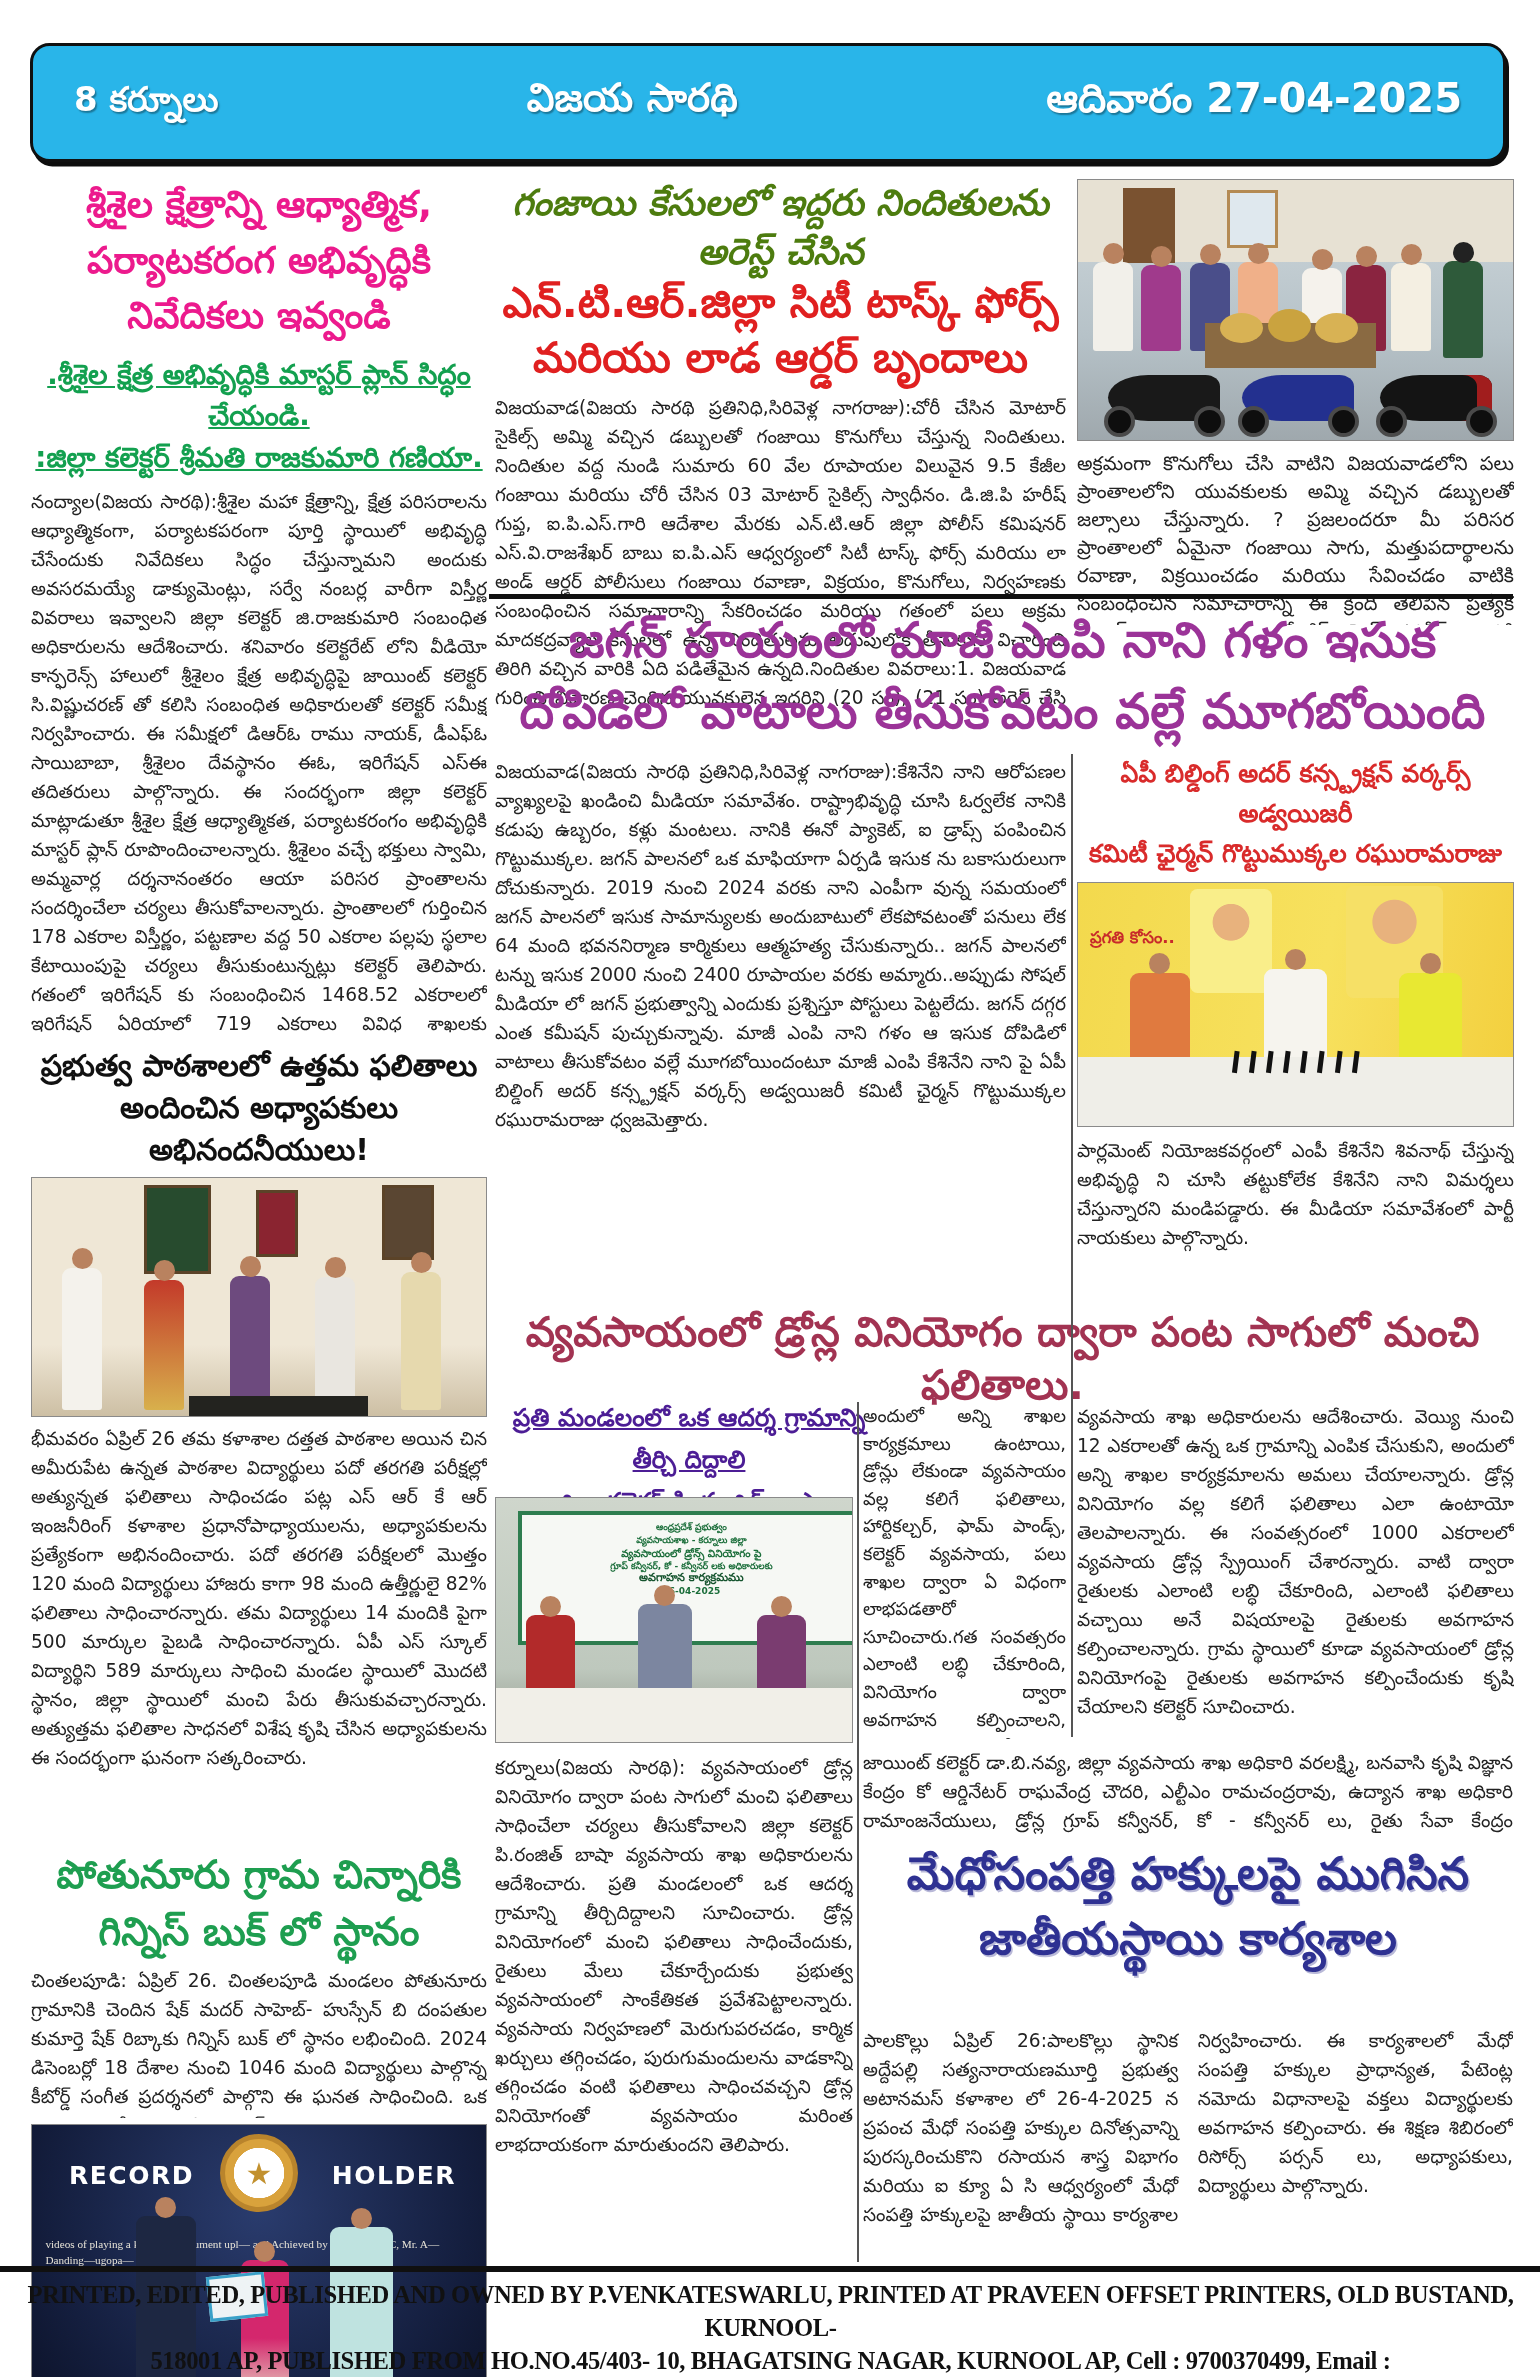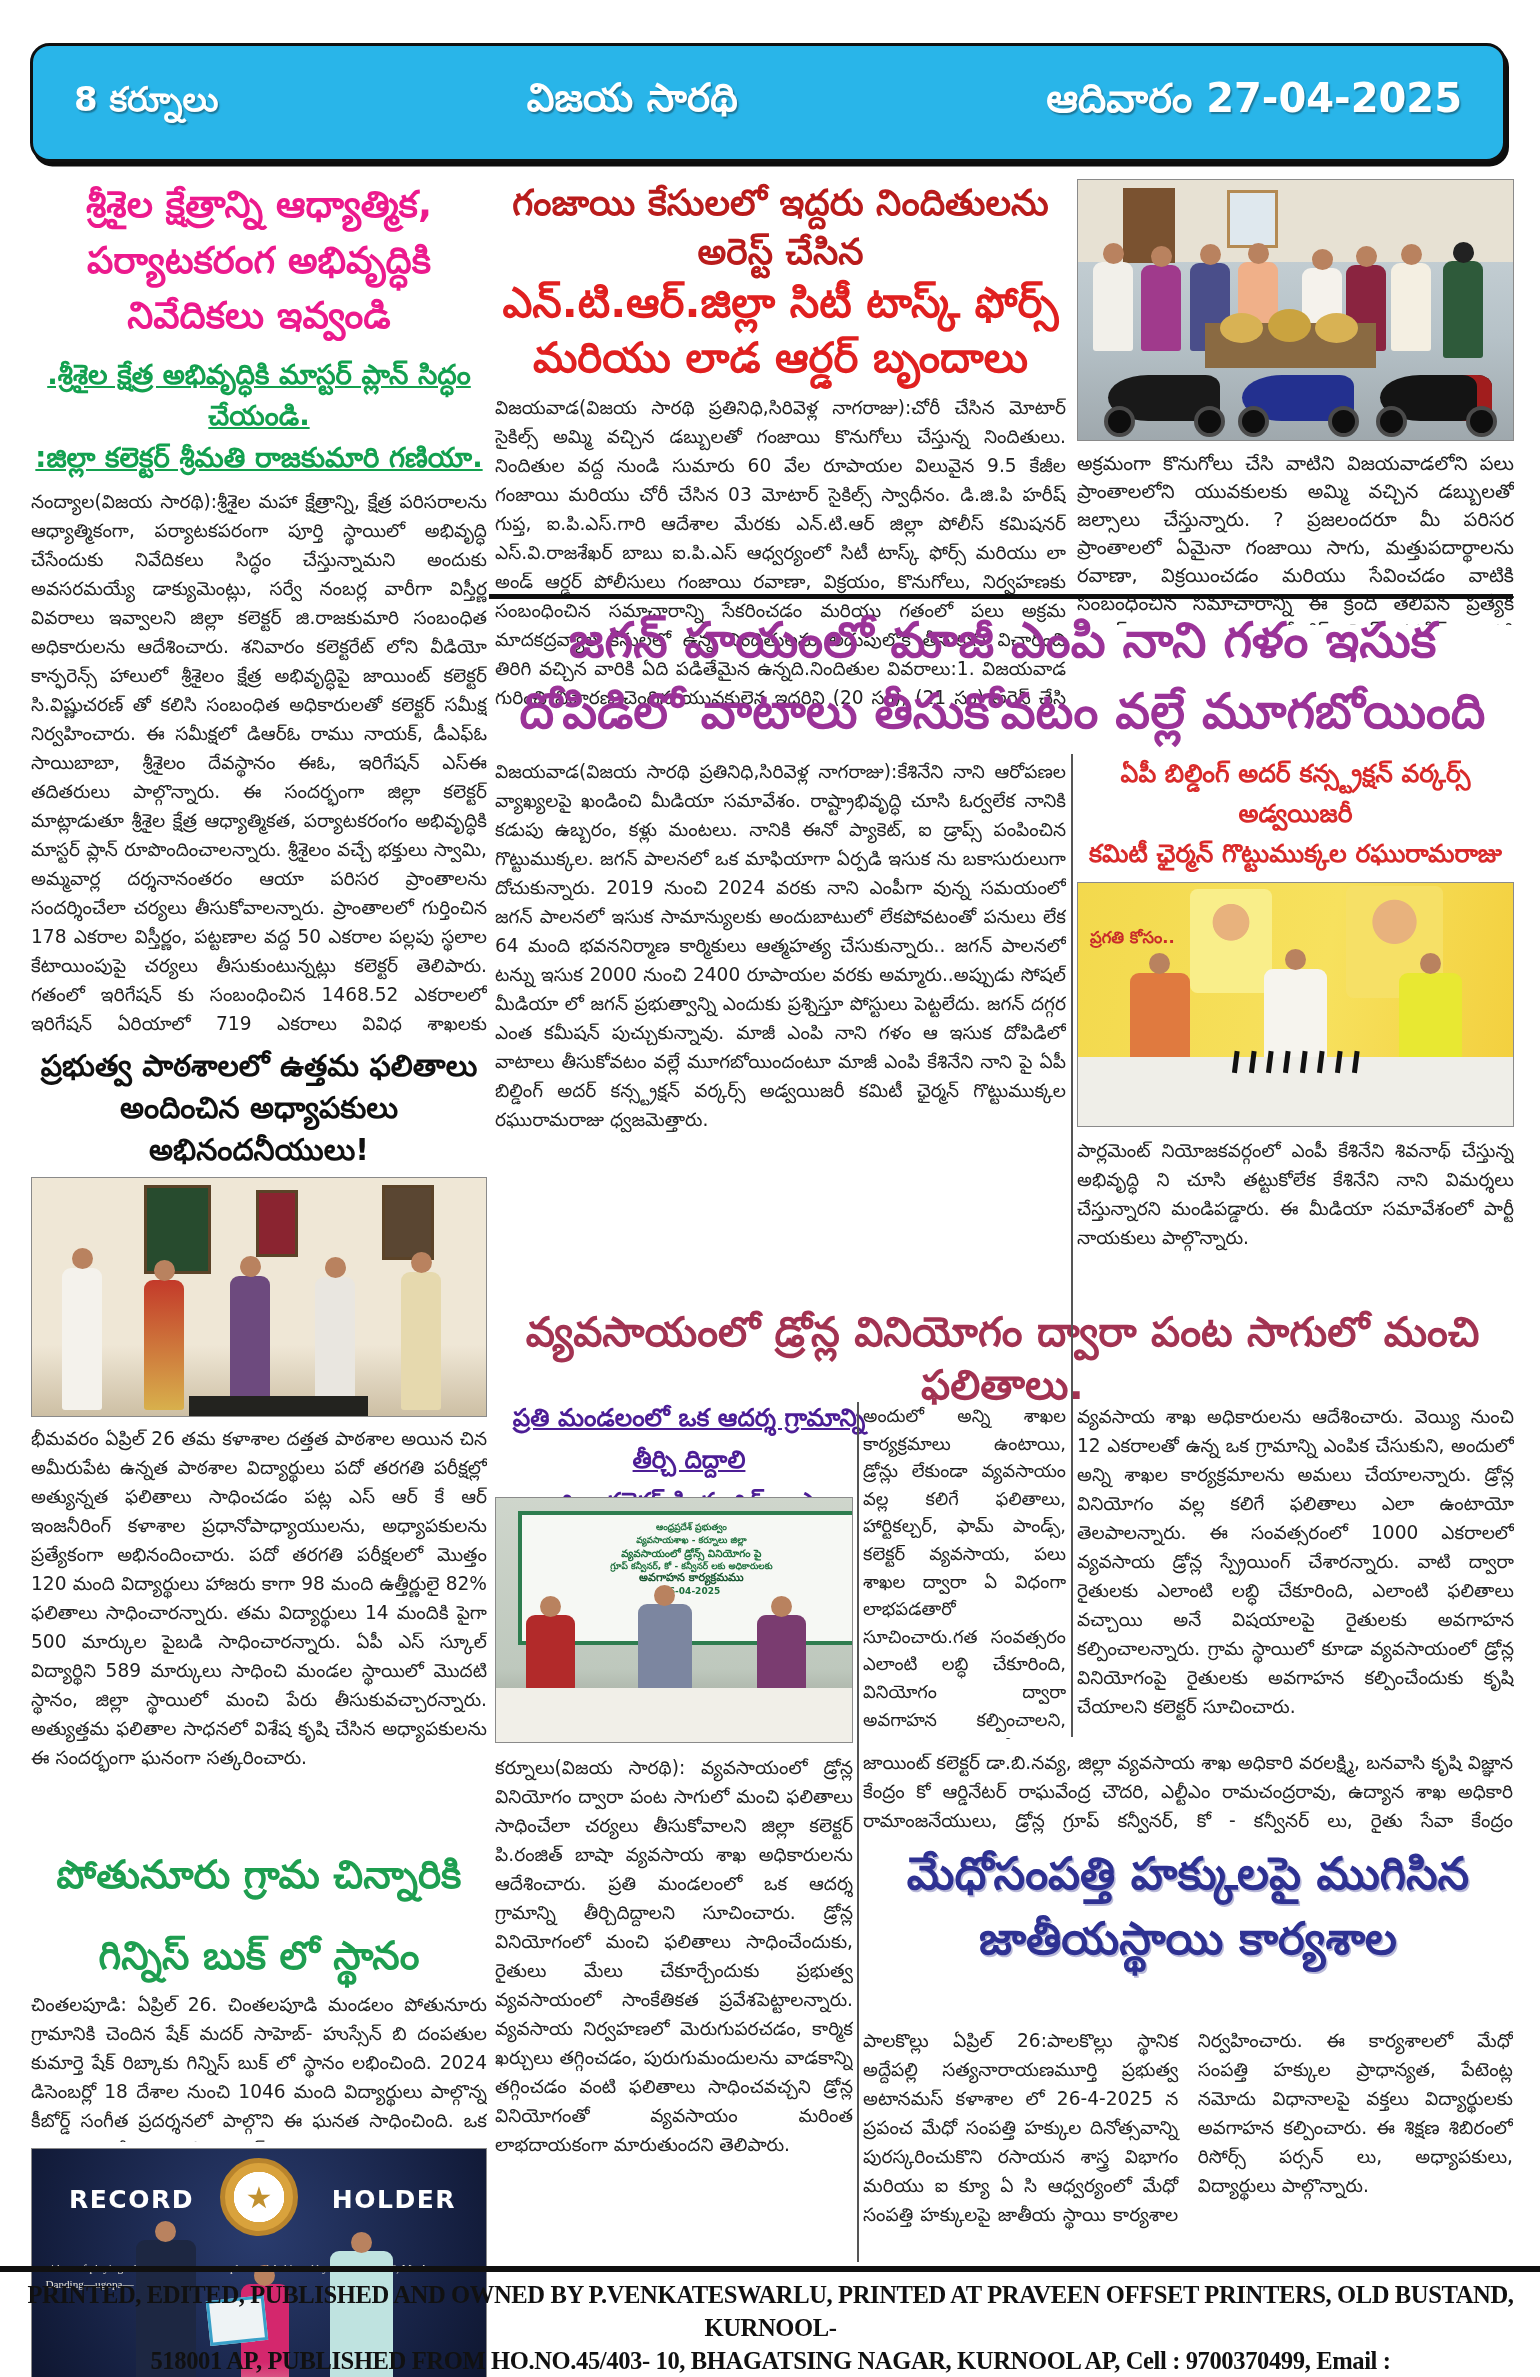--- a/index.html
+++ b/index.html
@@ -8,24 +8,24 @@
   
   #bar{position:absolute;left:30px;top:43px;width:1476px;height:119px;background:#29b5e9;
        border:3.7px solid #101010;border-radius:19.4px;display:flex;align-items:center;
        justify-content:space-between;padding:0 41px;box-sizing:border-box;box-shadow:3px 4.5px 0 #0d0d0d;}
   #bar .t{color:#fff;font-weight:bold;text-shadow:1.5px 1.5px 1.5px rgba(0,0,0,.35);}
   #bar .ed{font-size:34px;} #bar .mh{font-size:39px;} #bar .dt{font-size:40px;}
   
   .body-txt{font-size:18.6px;line-height:29px;text-align:justify;color:#222;overflow:hidden;}
   .pinkhead{color:#ec1a8d;font-size:37px;line-height:1.5;font-weight:bold;text-align:center;}
   .gsub{color:#13a04f;font-size:27.6px;font-weight:bold;text-align:center;text-decoration:underline;line-height:1.5;}
-  .redh1{color:#b91c1c;font-size:36px;font-weight:bold;text-align:center;line-height:1.35;}
+  .redh1{color:#4d7c0f;font-size:36px;font-weight:bold;text-align:center;line-height:1.35;font-style:italic;}
   .redh2{color:#e02020;font-size:42px;font-weight:bold;text-align:center;line-height:1.3;}
   .blackhead{color:#111;font-size:30px;font-weight:bold;text-align:center;line-height:1.4;}
-  .greenhead{color:#1e9e50;font-size:39px;font-weight:bold;text-align:center;line-height:1.45;margin-top:24px;}
+  .greenhead{color:#1e9e50;font-size:39px;font-weight:bold;text-align:center;line-height:1.45;}
   .purplehead{color:#9b3398;font-size:49px;font-weight:bold;text-align:center;line-height:1.45;}
   .redby{color:#d92b2b;font-size:25px;font-weight:bold;text-align:center;line-height:1.6;}
   .maroonhead{color:#a23352;font-size:41px;font-weight:bold;text-align:center;line-height:1.3;}
   .pinkby{color:#4c1d95;font-size:24.6px;font-weight:bold;text-align:center;text-decoration:underline;line-height:1.7;}
   .bluehead{color:#2e3192;font-size:45px;font-weight:bold;text-align:center;line-height:1.45;
             text-shadow:1.5px 1.5px 0 #b9b9d8;font-family:"DejaVu Serif","Liberation Serif",serif;}
   
   #colL{position:absolute;left:31px;top:177px;width:456px;height:2086px;}
   #ctop{position:absolute;left:495px;top:179px;width:571px;}
   #rtop{position:absolute;left:1077px;top:179px;width:437px;}

